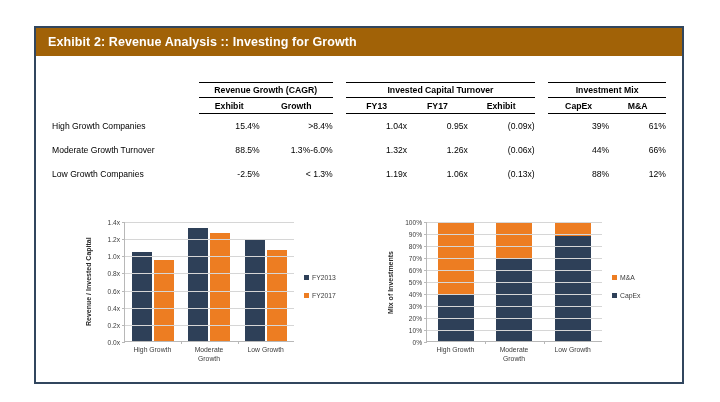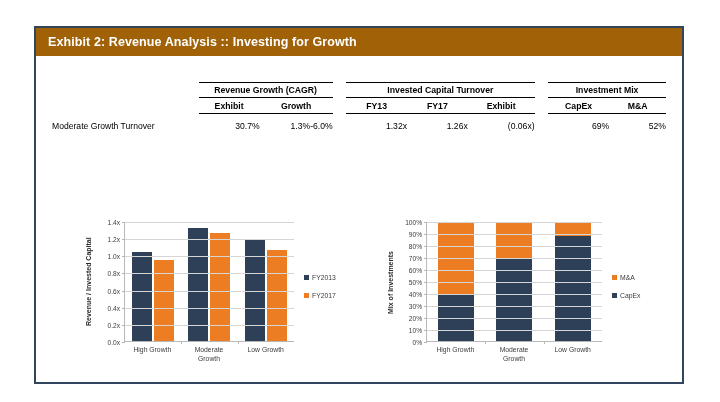--- a/index.html
+++ b/index.html
@@ -266,30 +266,54 @@
           <th class="sub w-fy">FY13</th>
           <th class="sub w-fy">FY17</th>
           <th class="sub w-chg">Exhibit</th>
           <th class="spacer-col"></th>
           <th class="sub w-cap">CapEx</th>
           <th class="sub w-ma">M&amp;A</th>
         </tr>
       </thead>
       <tbody>
         <tr>
+          <td class="rowlabel">High Growth Companies</td>
+          <td>15.4%</td>
+          <td>&gt;8.4%</td>
+          <td></td>
+          <td>1.04x</td>
+          <td>0.95x</td>
+          <td>(0.09x)</td>
+          <td></td>
+          <td>39%</td>
+          <td>61%</td>
+        </tr>
+        <tr>
           <td class="rowlabel">Moderate Growth Turnover</td>
-          <td>30.7%</td>
+          <td>88.5%</td>
           <td>1.3%-6.0%</td>
           <td></td>
           <td>1.32x</td>
           <td>1.26x</td>
           <td>(0.06x)</td>
           <td></td>
-          <td>69%</td>
-          <td>52%</td>
+          <td>44%</td>
+          <td>66%</td>
+        </tr>
+        <tr>
+          <td class="rowlabel">Low Growth Companies</td>
+          <td>-2.5%</td>
+          <td>&lt; 1.3%</td>
+          <td></td>
+          <td>1.19x</td>
+          <td>1.06x</td>
+          <td>(0.13x)</td>
+          <td></td>
+          <td>88%</td>
+          <td>12%</td>
         </tr>
       </tbody>
     </table>
 
     <div class="chart-area">
 
       <div class="chart left">
         <div class="axis-title">Revenue / Invested Capital</div>
         <div class="ylabels" id="left-ylabels">
             <span style="top: 0px;">1.4x</span>

